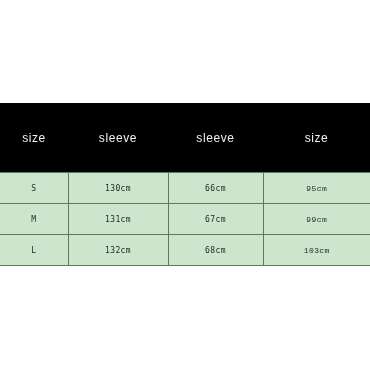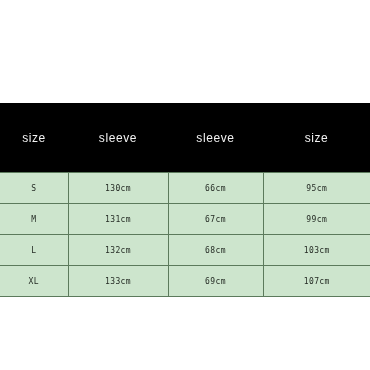--- a/index.html
+++ b/index.html
@@ -62,20 +62,21 @@
     vertical-align: middle;
     border-top: 1px solid #5c7a5c;
     border-right: 1px solid #5c7a5c;
     font-family: "DejaVu Sans Mono", monospace;
   }
   table.chart tbody tr:last-child td {
     border-bottom: 1px solid #5c7a5c;
   }
   table.chart tbody td:last-child {
     border-right: none;
+    font-family: Liberation Mono, monospace;
   }
 
   
   col.c-size   { width: 68px; }
   col.c-length { width: 100px; }
   col.c-sleeve { width: 95px; }
   col.c-bust   { width: 107px; }
 </style>
 </head>
 <body>
@@ -108,21 +109,15 @@
         <td>131cm</td>
         <td>67cm</td>
         <td>99cm</td>
       </tr>
       <tr>
         <td>L</td>
         <td>132cm</td>
         <td>68cm</td>
         <td>103cm</td>
       </tr>
-      <tr>
-        <td>XL</td>
-        <td>133cm</td>
-        <td>69cm</td>
-        <td>107cm</td>
-      </tr>
     </tbody>
   </table>
 </div>
 
 </body></html>

